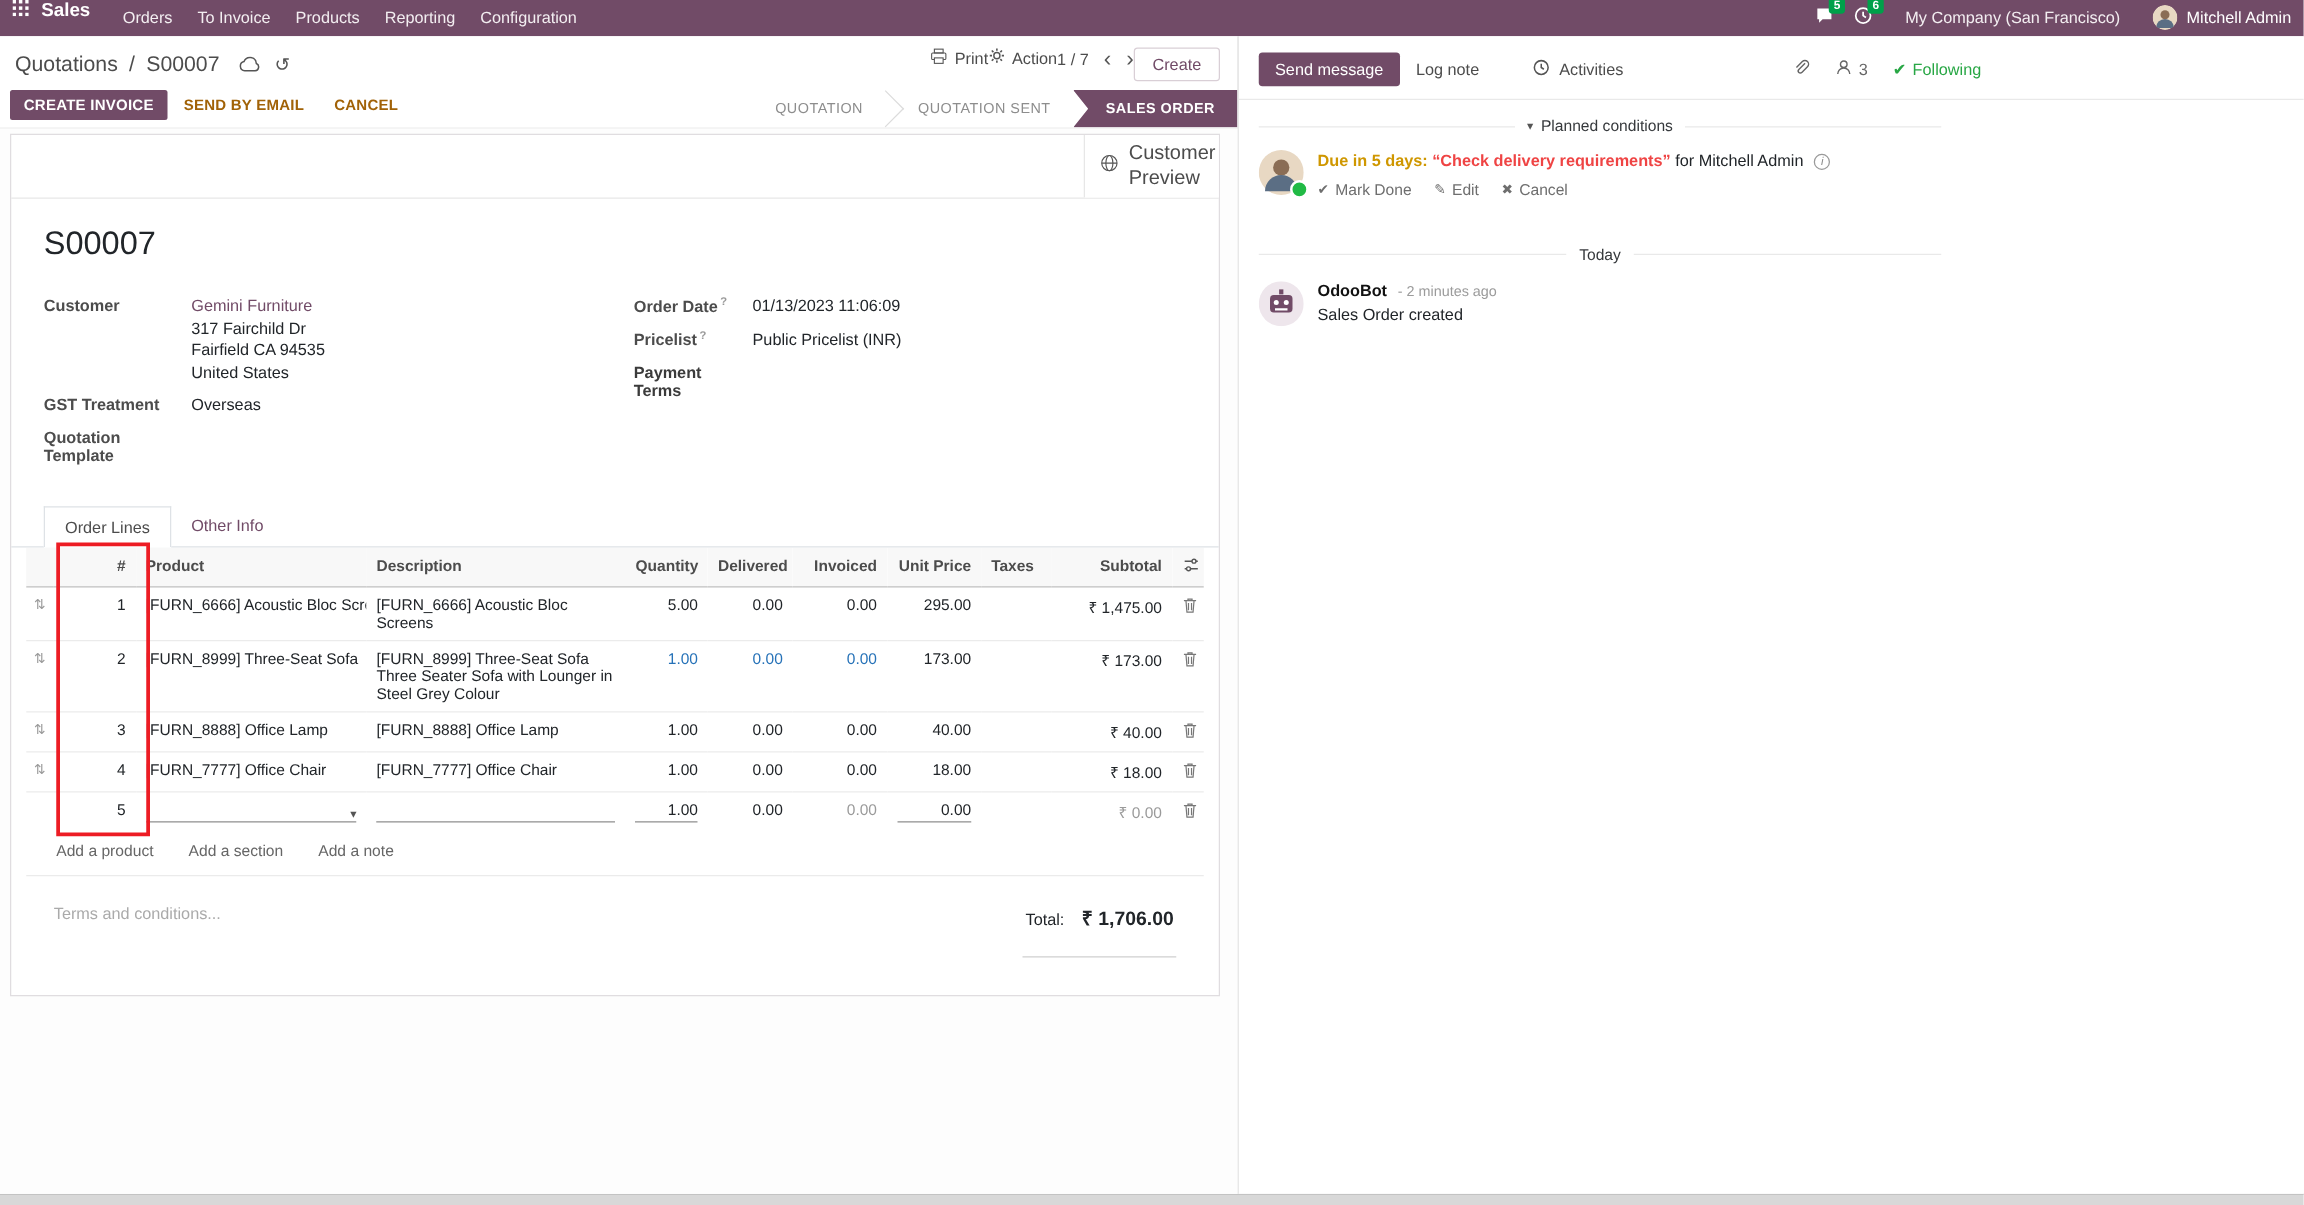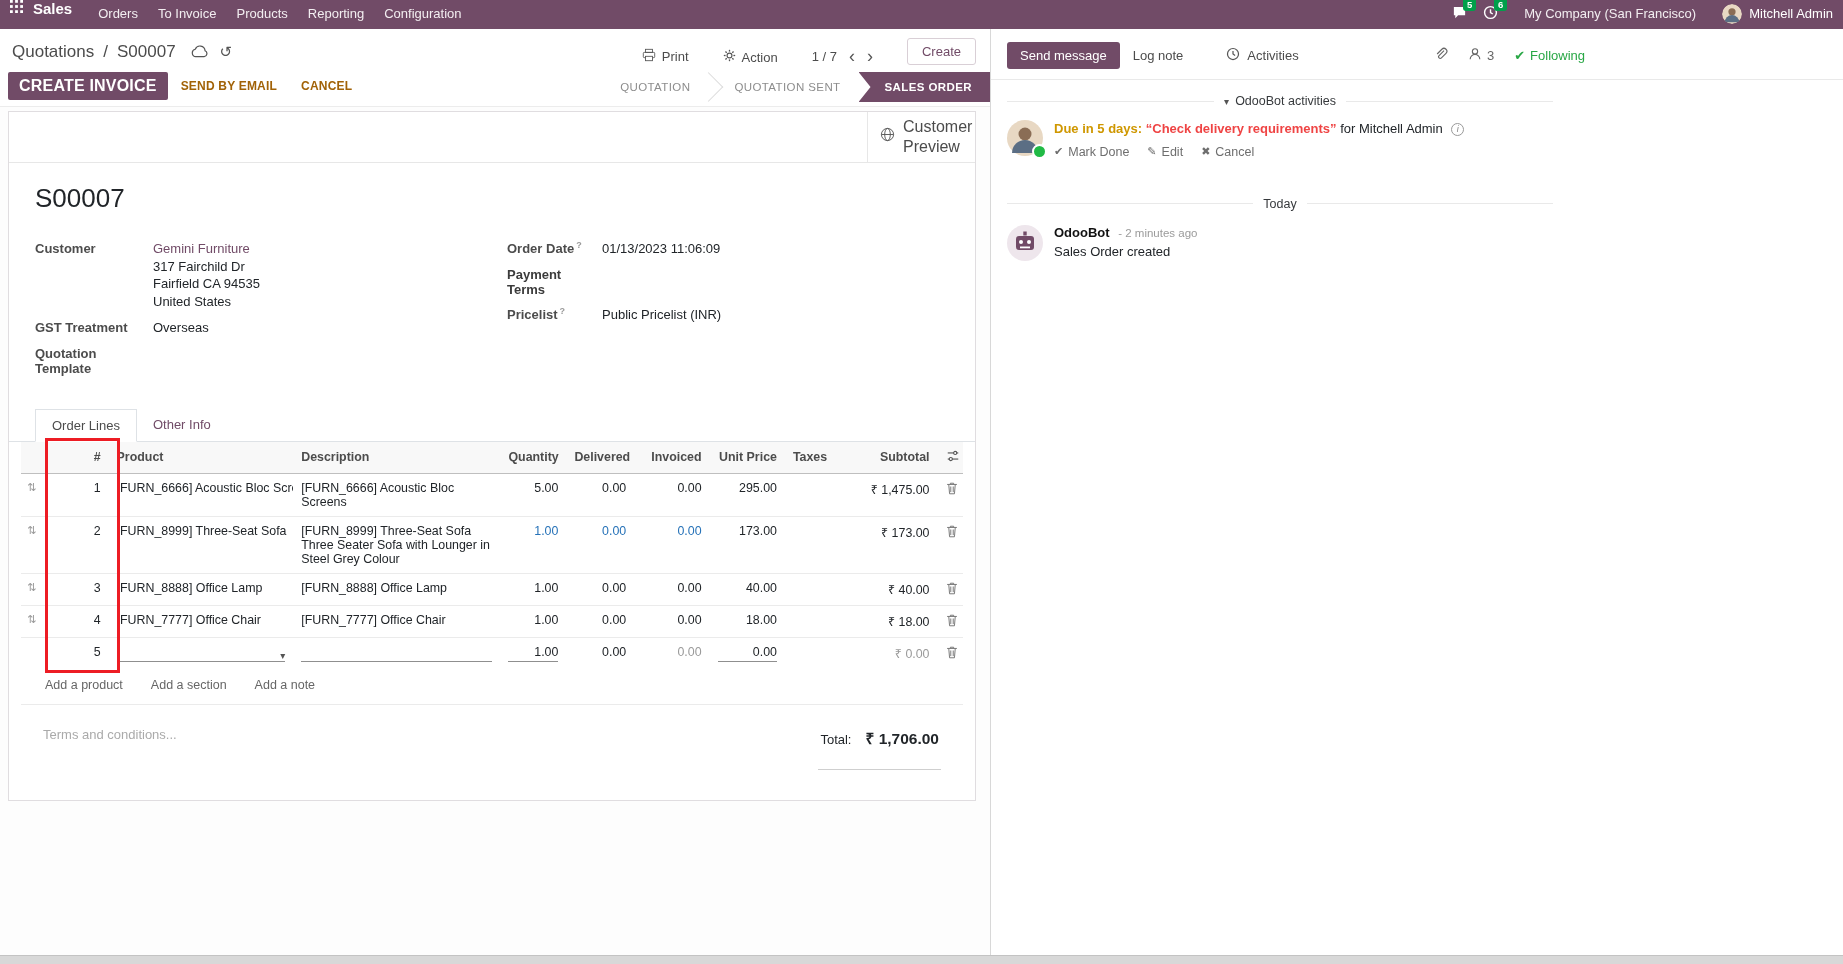--- a/index.html
+++ b/index.html
@@ -22,30 +22,30 @@
   .layout { display: flex; height: 926px; }
   .left-pane { width: 991px; border-right: 1px solid #d8d8d8; display: flex; flex-direction: column; background: #fff; }
   .bottom-strip { height: 9px; background: #d8d8d8; border-top: 1px solid #c3c3c3; }
 
   
   .control-panel { display: flex; align-items: center; justify-content: space-between; padding: 9px 14px 7px 12px; }
   .breadcrumb { display: flex; align-items: center; gap: 9px; font-size: 17px; color: #4c4c4c; }
   .breadcrumb .bc-link { cursor: pointer; }
   .bc-icons { display: flex; align-items: center; gap: 12px; margin-left: 6px; color: #666; }
   .icon-btn { background: none; border: none; cursor: pointer; display: flex; align-items: center; color: #555; font-size: 15px; }
-  .cp-right { display: flex; align-items: flex-end; gap: 34px; }
+  .cp-right { display: flex; align-items: flex-start; gap: 0; }
   .btn-ghost { display: flex; align-items: center; gap: 6px; background: none; border: none; color: #4c4c4c; font-size: 13px; cursor: pointer; }
   .pager { display: flex; align-items: center; gap: 12px; color: #4c4c4c; font-size: 13px; }
   .pager .chev { font-size: 18px; line-height: 1; color: #555; cursor: pointer; background: none; border: none; }
   .btn-create { border: 1px solid #d9cfd6; color: #714B67; background: #fff; padding: 5px 14px; border-radius: 3px; font-size: 13px; cursor: pointer; }
 
   
   .statusbar { display: flex; align-items: stretch; justify-content: space-between; padding-left: 8px; border-bottom: 1px solid #ececec; }
   .status-buttons { display: flex; align-items: center; gap: 2px; padding-bottom: 6px; }
-  .btn-primary-sm { background: #714B67; color: #fff; border: none; padding: 5px 11px; font-size: 16px; font-weight: 700; letter-spacing: .2px; cursor: pointer; border-radius: 2px; }
+  .btn-primary-sm { background: #714B67; color: #fff; border: none; padding: 5px 11px; font-size: 12px; font-weight: 700; letter-spacing: .2px; cursor: pointer; border-radius: 2px; }
   .btn-plain-sm { background: none; border: none; color: #a16207; font-size: 12px; font-weight: 700; letter-spacing: .2px; padding: 5px 11px; cursor: pointer; }
   .status-steps { display: flex; }
   .step { position: relative; display: flex; align-items: center; height: 30px; padding: 0 18px 0 26px; font-size: 11.5px; letter-spacing: .4px; color: #8d8d8d; font-weight: 500; cursor: pointer; }
   .step + .step::before { content: ""; position: absolute; left: -10px; top: 50%; width: 20px; height: 20px; border-top: 1px solid #dcdcdc; border-right: 1px solid #dcdcdc; transform: translateY(-50%) rotate(45deg); }
   .step.active { background: #714B67; color: #fff; font-weight: 700; clip-path: polygon(0 0, 100% 0, 100% 100%, 0 100%, 12px 50%); }
   .step.active::before { display: none; }
 
   
   .content { flex: 1; background: #fdfdfd; padding: 4px 14px 0 8px; overflow: hidden; }
   .sheet { background: #fff; border: 1px solid #e0dde0; min-height: 600px; position: relative; padding-bottom: 30px; }
@@ -288,26 +288,26 @@
                 <span class="field-label">Quotation Template</span>
                 <span class="field-value"></span>
               </div>
             </div>
             <div class="fields-right">
               <div class="field-row">
                 <span class="field-label"><span>Order Date</span><span class="sup-q">?</span></span>
                 <span class="field-value">01/13/2023 11:06:09</span>
               </div>
               <div class="field-row">
+                <span class="field-label"><span>Pricelist</span><span class="sup-q">?</span></span>
+                <span class="field-value">Public Pricelist (INR)</span>
+              </div>
+              <div class="field-row">
                 <span class="field-label bold">Payment Terms</span>
                 <span class="field-value"></span>
-              </div>
-              <div class="field-row">
-                <span class="field-label"><span>Pricelist</span><span class="sup-q">?</span></span>
-                <span class="field-value">Public Pricelist (INR)</span>
               </div>
             </div>
           </div>
 
           <div class="tabs">
             <span class="tab active">Order Lines</span>
             <span class="tab inactive">Other Info</span>
           </div>
 
           <div class="table-region">
@@ -486,21 +486,21 @@
             <span>Following</span>
           </span>
         </div>
       </div>
     </div>
 
     <div class="section-divider">
       <span class="line"></span>
       <span class="divider-label">
         <span class="caret">▾</span>
-        <span>OdooBot activities</span>
+        <span>Planned conditions</span>
       </span>
       <span class="line"></span>
     </div>
 
     <div class="activity">
       <div class="avatar36">
         <span class="img"><svg viewBox="0 0 36 36" width="36" height="36">
               <circle cx="18" cy="18" r="18" fill="#e8d8c3"></circle>
               <circle cx="18" cy="14" r="6.5" fill="#8a6d55"></circle>
               <path d="M5 33a13 13 0 0 1 26 0" fill="#5b6e84"></path>

